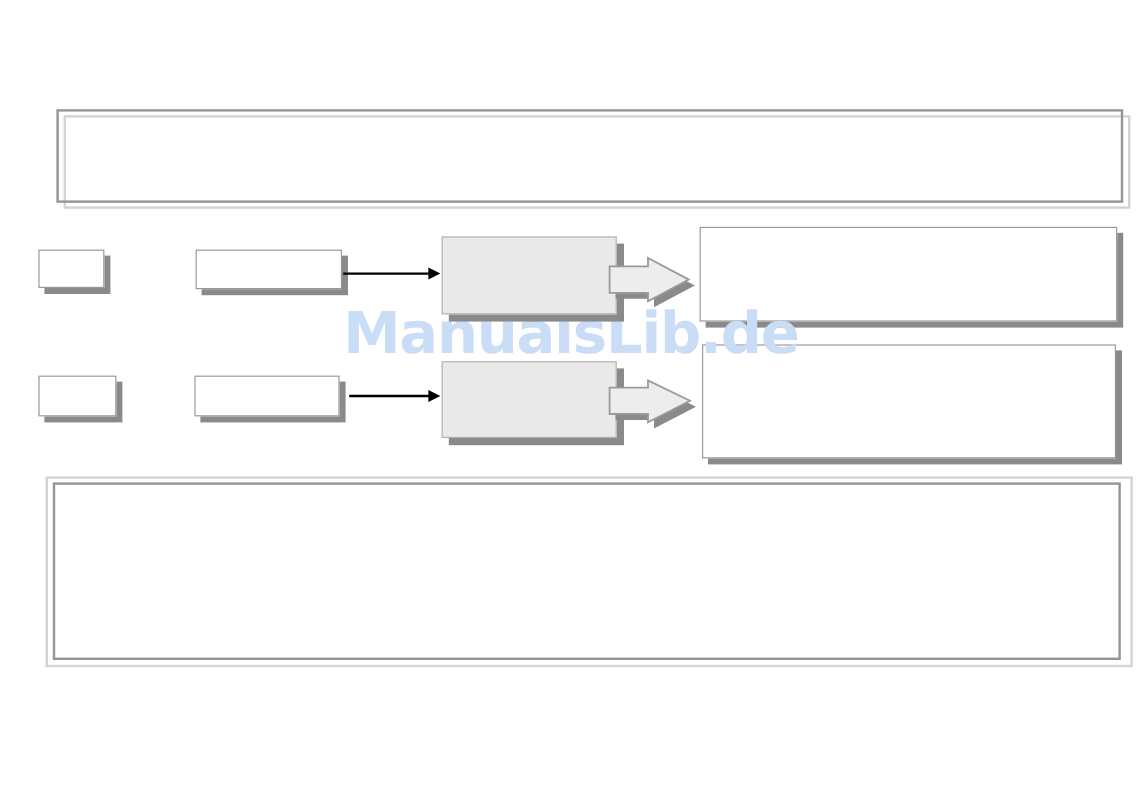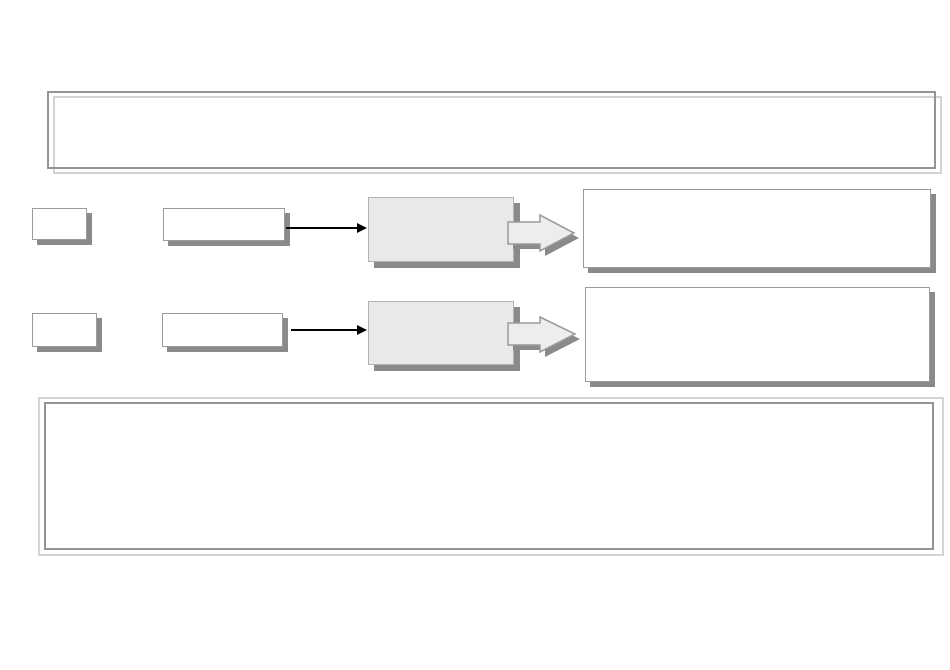--- a/index.html
+++ b/index.html
@@ -107,20 +107,21 @@
   <div class="abs white-box" style="left:162px; top:313px; width:121px; height:34px;">
     <span class="box-label"></span>
   </div>
   <div class="abs gray-box" style="left:368px; top:301px; width:146px; height:64px;">
     <span class="box-label"></span>
   </div>
   <div class="abs white-box" style="left:585px; top:287px; width:345px; height:95px;">
     <span class="box-label"></span>
   </div>
 
+  <div class="abs" id="watermark" style="color: rgb(201, 221, 246);">ManualsLib.de</div>
 
   <svg class="abs" id="arrows-overlay" viewBox="0 0 950 670" xmlns="http://www.w3.org/2000/svg">
 
     <g>
       <line x1="286" y1="228" x2="358" y2="228" stroke="#000000" stroke-width="2"></line>
       <polygon points="357,223 367,228 357,233" fill="#000000"></polygon>
     </g>
 
     <g>
       <line x1="291" y1="330" x2="358" y2="330" stroke="#000000" stroke-width="2"></line>

